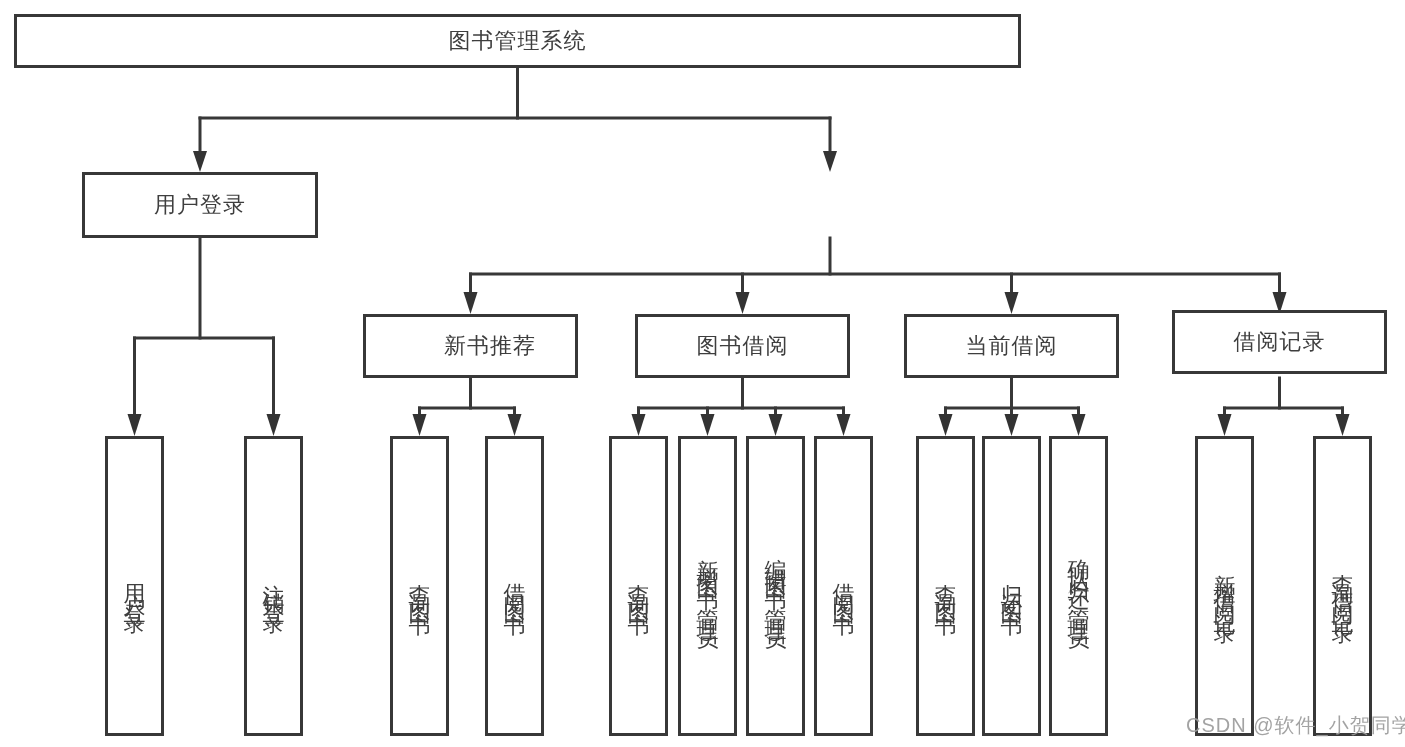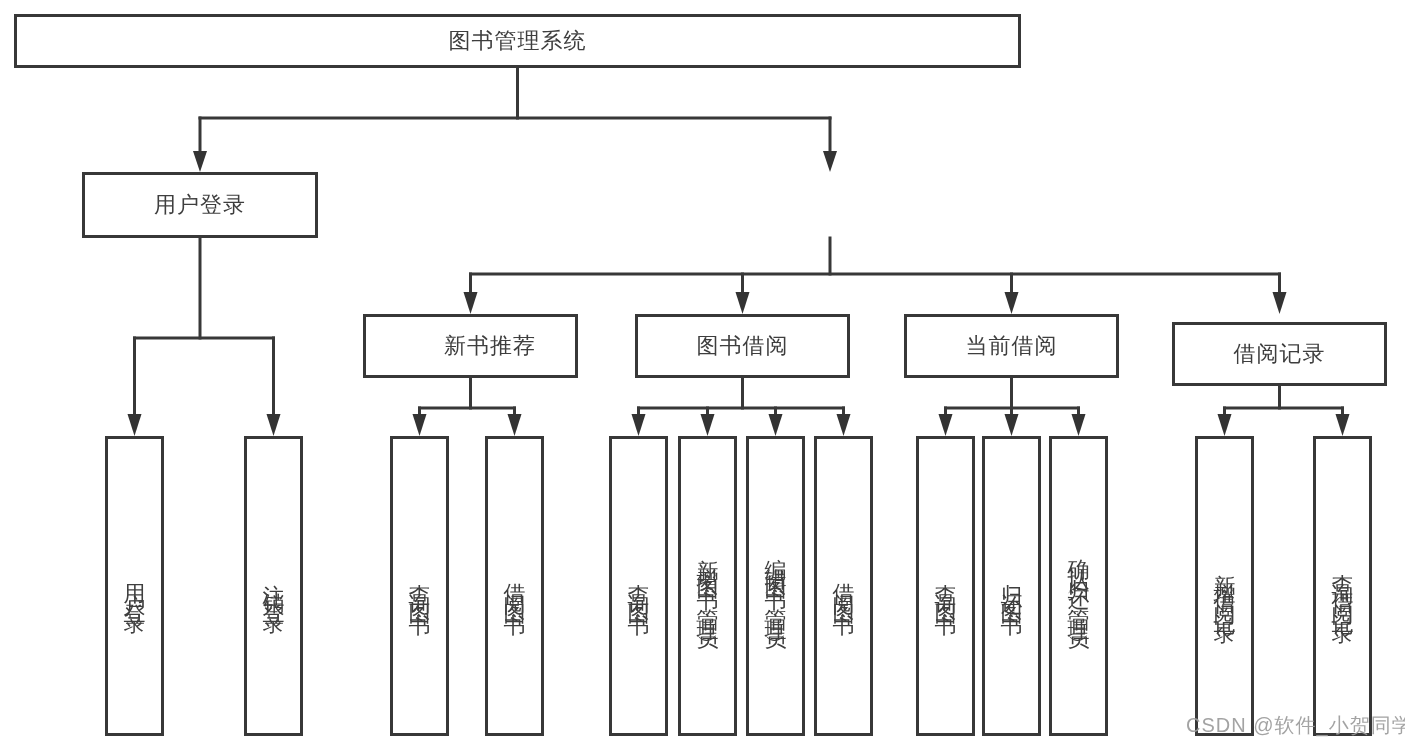--- a/index.html
+++ b/index.html
@@ -27,21 +27,21 @@
     line-height:1;
     white-space:nowrap;
   }
   
   .n-root{left:14px;top:14px;width:1007px;height:54px;}
   .n-user-login{left:82px;top:172px;width:236px;height:66px;}
   .n-book-mgmt{left:712px;top:172px;width:236px;height:66px;}
   .n-recommend{left:363px;top:314px;width:215px;height:64px;padding-left:39px;}
   .n-borrow{left:635px;top:314px;width:215px;height:64px;text-align:center;}
   .n-current{left:904px;top:314px;width:215px;height:64px;text-align:right;}
-  .n-records{left:1172px;top:322px;width:215px;height:64px;}
+  .n-records{left:1172px;top:310px;width:215px;height:64px;}
   .leaf{top:436px;width:59px;height:300px;}
   .l-a1{left:105px;} .l-a2{left:244px;}
   .l-b1{left:390px;} .l-b2{left:485px;}
   .l-c1{left:609px;} .l-c2{left:678px;} .l-c3{left:746px;} .l-c4{left:814px;}
   .l-d1{left:916px;} .l-d2{left:982px;} .l-d3{left:1049px;}
   .l-e1{left:1195px;} .l-e2{left:1313px;}
   .watermark{
     position:absolute;left:1186px;top:712px;
     font-size:20px;color:#9c9c9c;letter-spacing:1px;
     z-index:5;opacity:0.92;white-space:nowrap;

